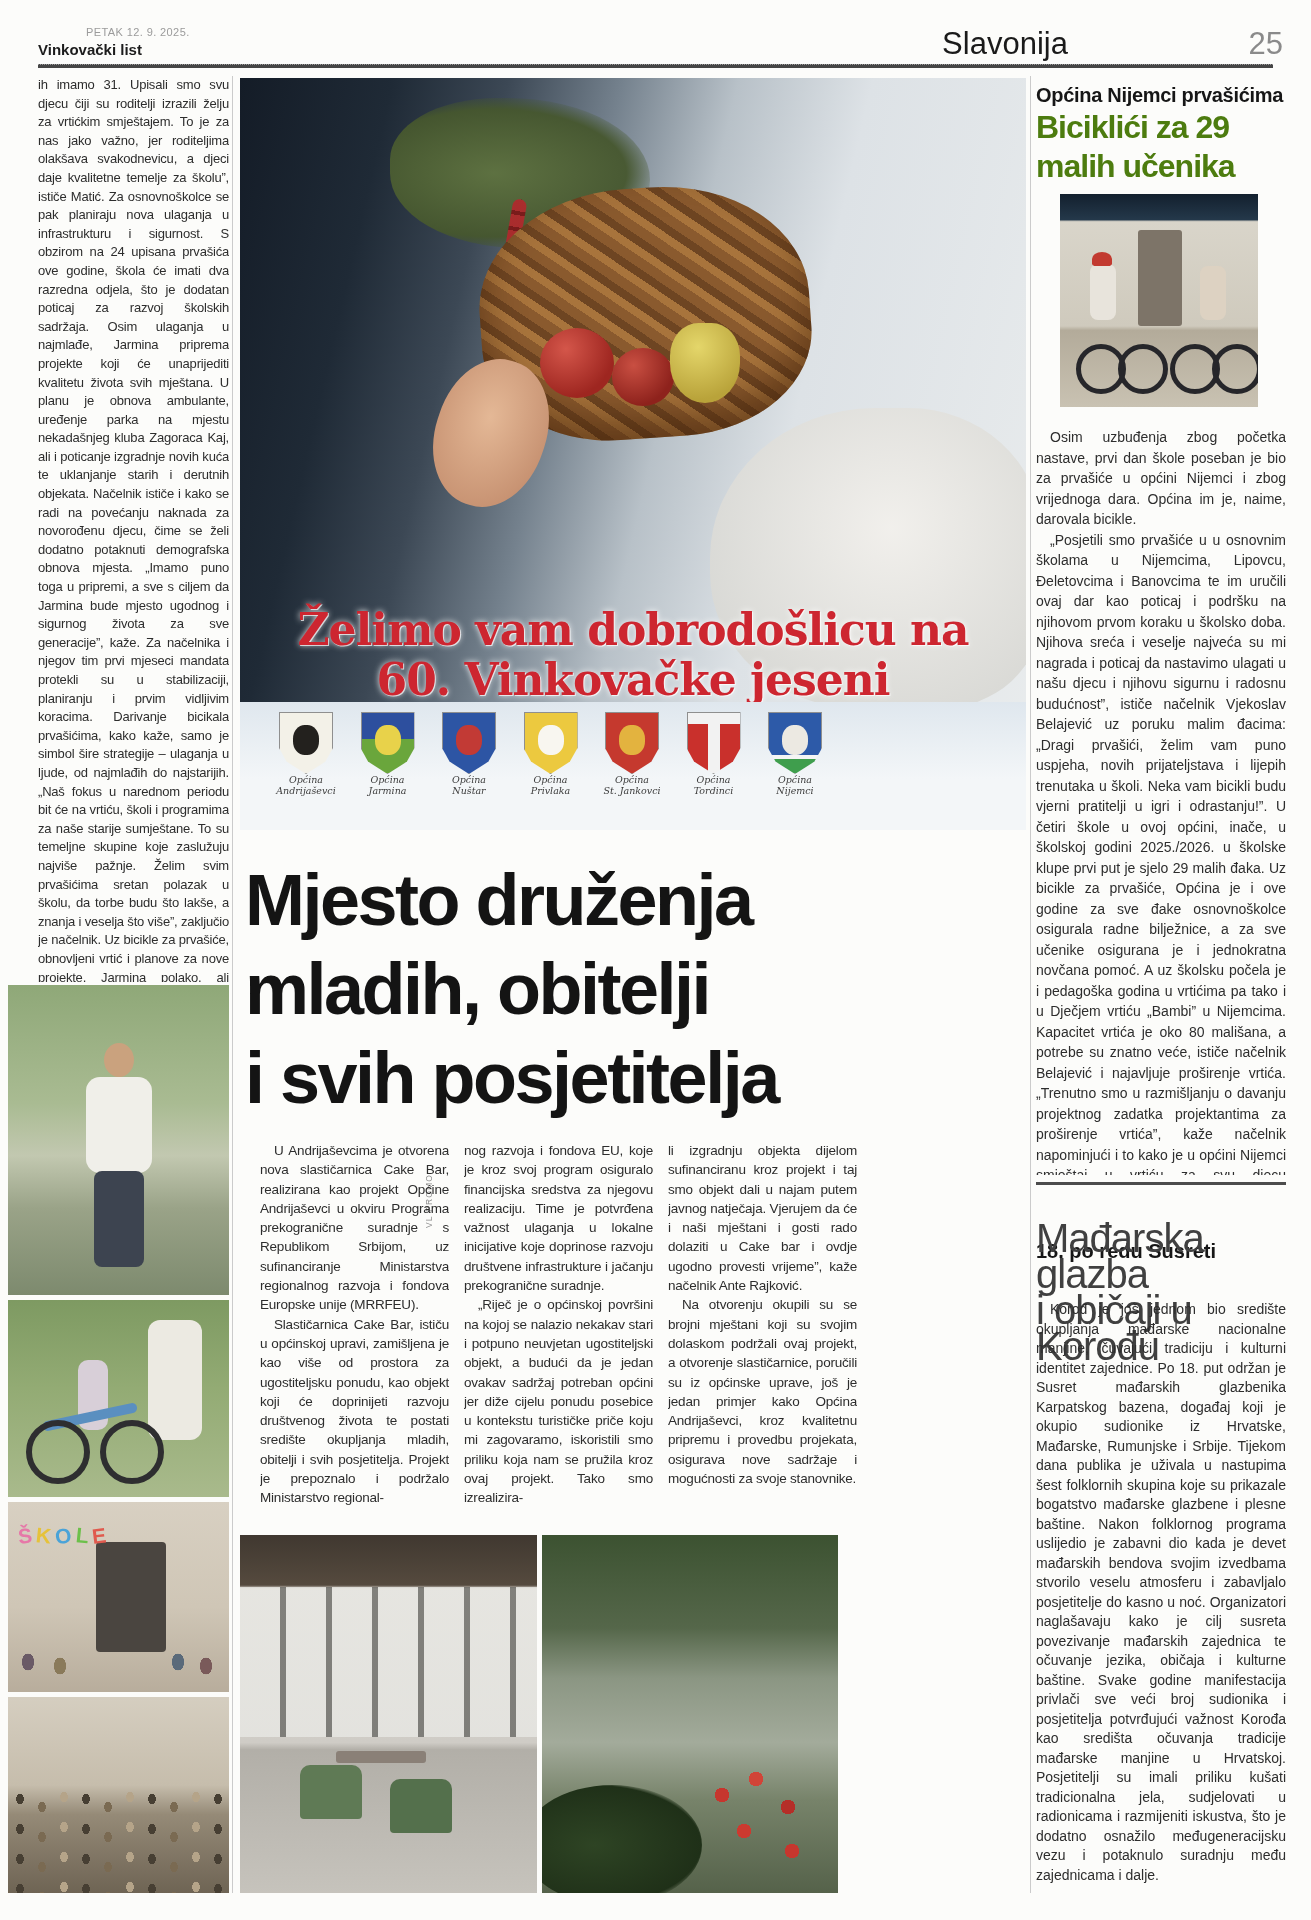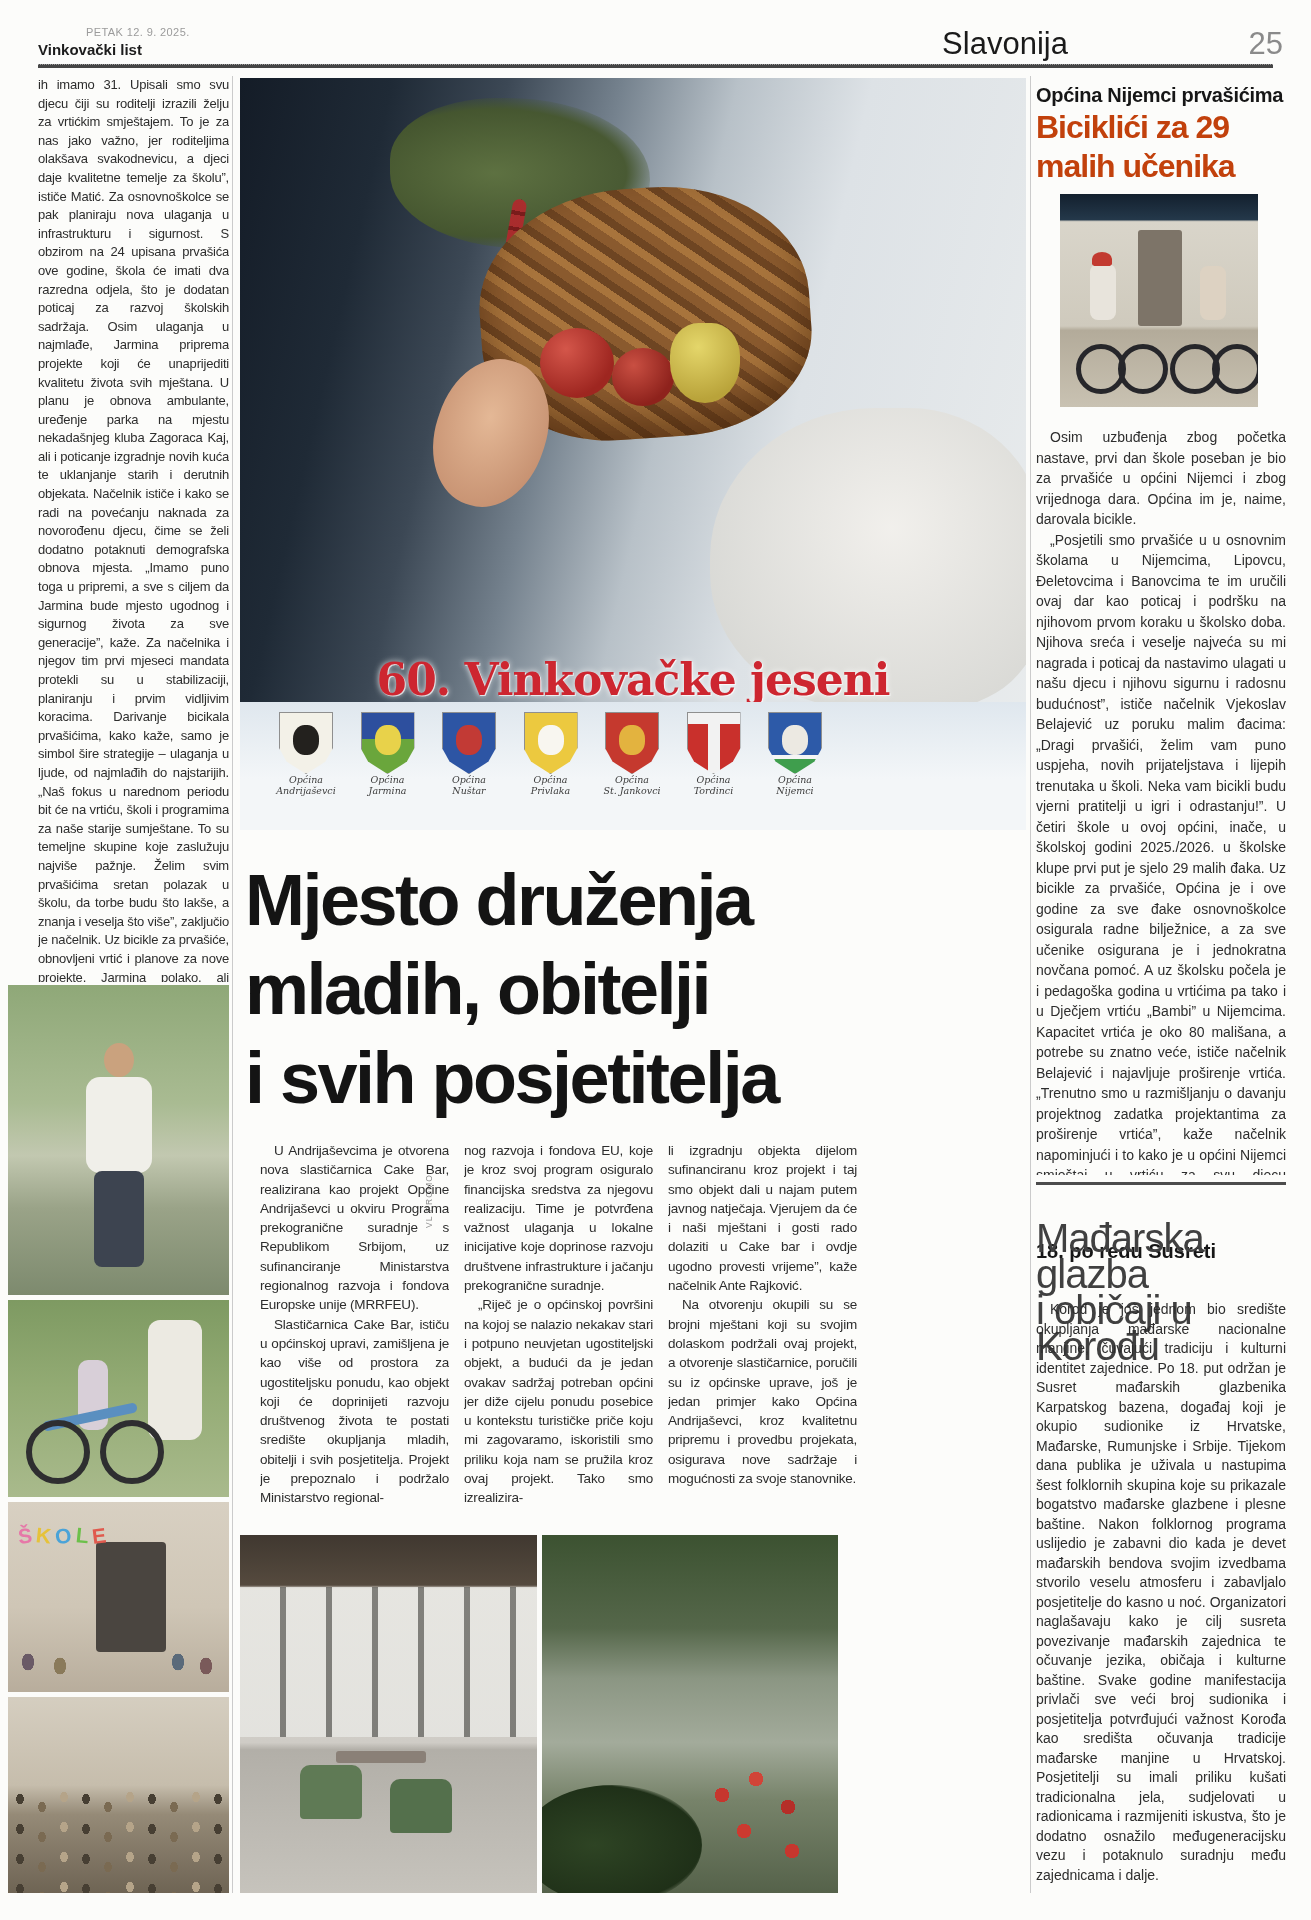--- a/index.html
+++ b/index.html
@@ -113,21 +113,21 @@
                       radial-gradient(12px 12px at 64px 24px,#d14438 60%,transparent 61%),
                       radial-gradient(12px 12px at 96px 52px,#b52e28 60%,transparent 61%),
                       radial-gradient(12px 12px at 52px 76px,#cc3a30 60%,transparent 61%),
                       radial-gradient(12px 12px at 100px 96px,#c6362e 60%,transparent 61%);}
   .pond-foliage{left:-20px;top:250px;width:180px;height:120px;border-radius:50%;
      background:radial-gradient(ellipse at 40% 50%,#2e4424,#1f3018 70%,transparent 75%);}
 
   
   .r-kicker{left:1036px;top:84px;width:250px;font-size:20px;font-weight:bold;color:#161616;letter-spacing:-.3px;}
   .r-headline{left:1036px;top:108px;width:252px;font-size:32px;line-height:39px;font-weight:bold;
-     color:#c2410c;letter-spacing:-1px;}
+     color:#4d7c0f;letter-spacing:-1px;}
   .photo-pupils{left:1060px;top:194px;width:198px;height:213px;overflow:hidden;
      background:linear-gradient(180deg,#13202e 0%,#24384a 12%,#d9d5ca 13%,#cfcabd 62%,#b3ab9a 64%,#c9c2b2 100%);}
   .pp-door{left:78px;top:36px;width:44px;height:96px;background:#7d7468;border-radius:3px;}
   .pp-kid1{left:30px;top:70px;width:26px;height:56px;border-radius:8px;background:#e8e4dc;}
   .pp-kid2{left:140px;top:72px;width:26px;height:54px;border-radius:8px;background:#ddd2c2;}
   .pp-helmet{left:32px;top:58px;width:20px;height:14px;border-radius:50% 50% 20% 20%;background:#c23a30;}
   .pp-wheel{top:150px;width:40px;height:40px;border-radius:50%;border:5px solid #26262a;}
   .pw1{left:16px;} .pw2{left:58px;} .pw3{left:110px;} .pw4{left:152px;}
   .r-body-1{left:1036px;top:427px;width:250px;height:748px;font-size:14px;line-height:20.5px;}
   .r-divider{left:1036px;top:1182px;width:250px;height:3px;background:#4c4c4c;}
@@ -175,20 +175,21 @@
 
   <div class="abs feature-photo">
     <div class="abs fp-leaves"></div>
     <div class="abs fp-beads"></div>
     <div class="abs fp-basket"></div>
     <div class="abs fp-hand"></div>
     <div class="abs fp-apple1"></div>
     <div class="abs fp-apple2"></div>
     <div class="abs fp-pear"></div>
     <div class="abs fp-apron"></div>
+    <div class="abs overlay-line overlay-1" style="color: rgb(205, 38, 48);">Želimo vam dobrodošlicu na</div>
     <div class="abs overlay-line overlay-2" style="color: rgb(205, 38, 48);">60. Vinkovačke jeseni</div>
     <div class="abs fp-band">
       <div class="crest-row">
           <div class="crest">
             <div class="shield" style="background: rgb(243, 241, 232);">
               <span class="emblem" style="background: rgb(35, 33, 30);"></span>
             </div>
             <div class="crest-cap">Općina</div>
             <div class="crest-cap">Andrijaševci</div>
           </div>

